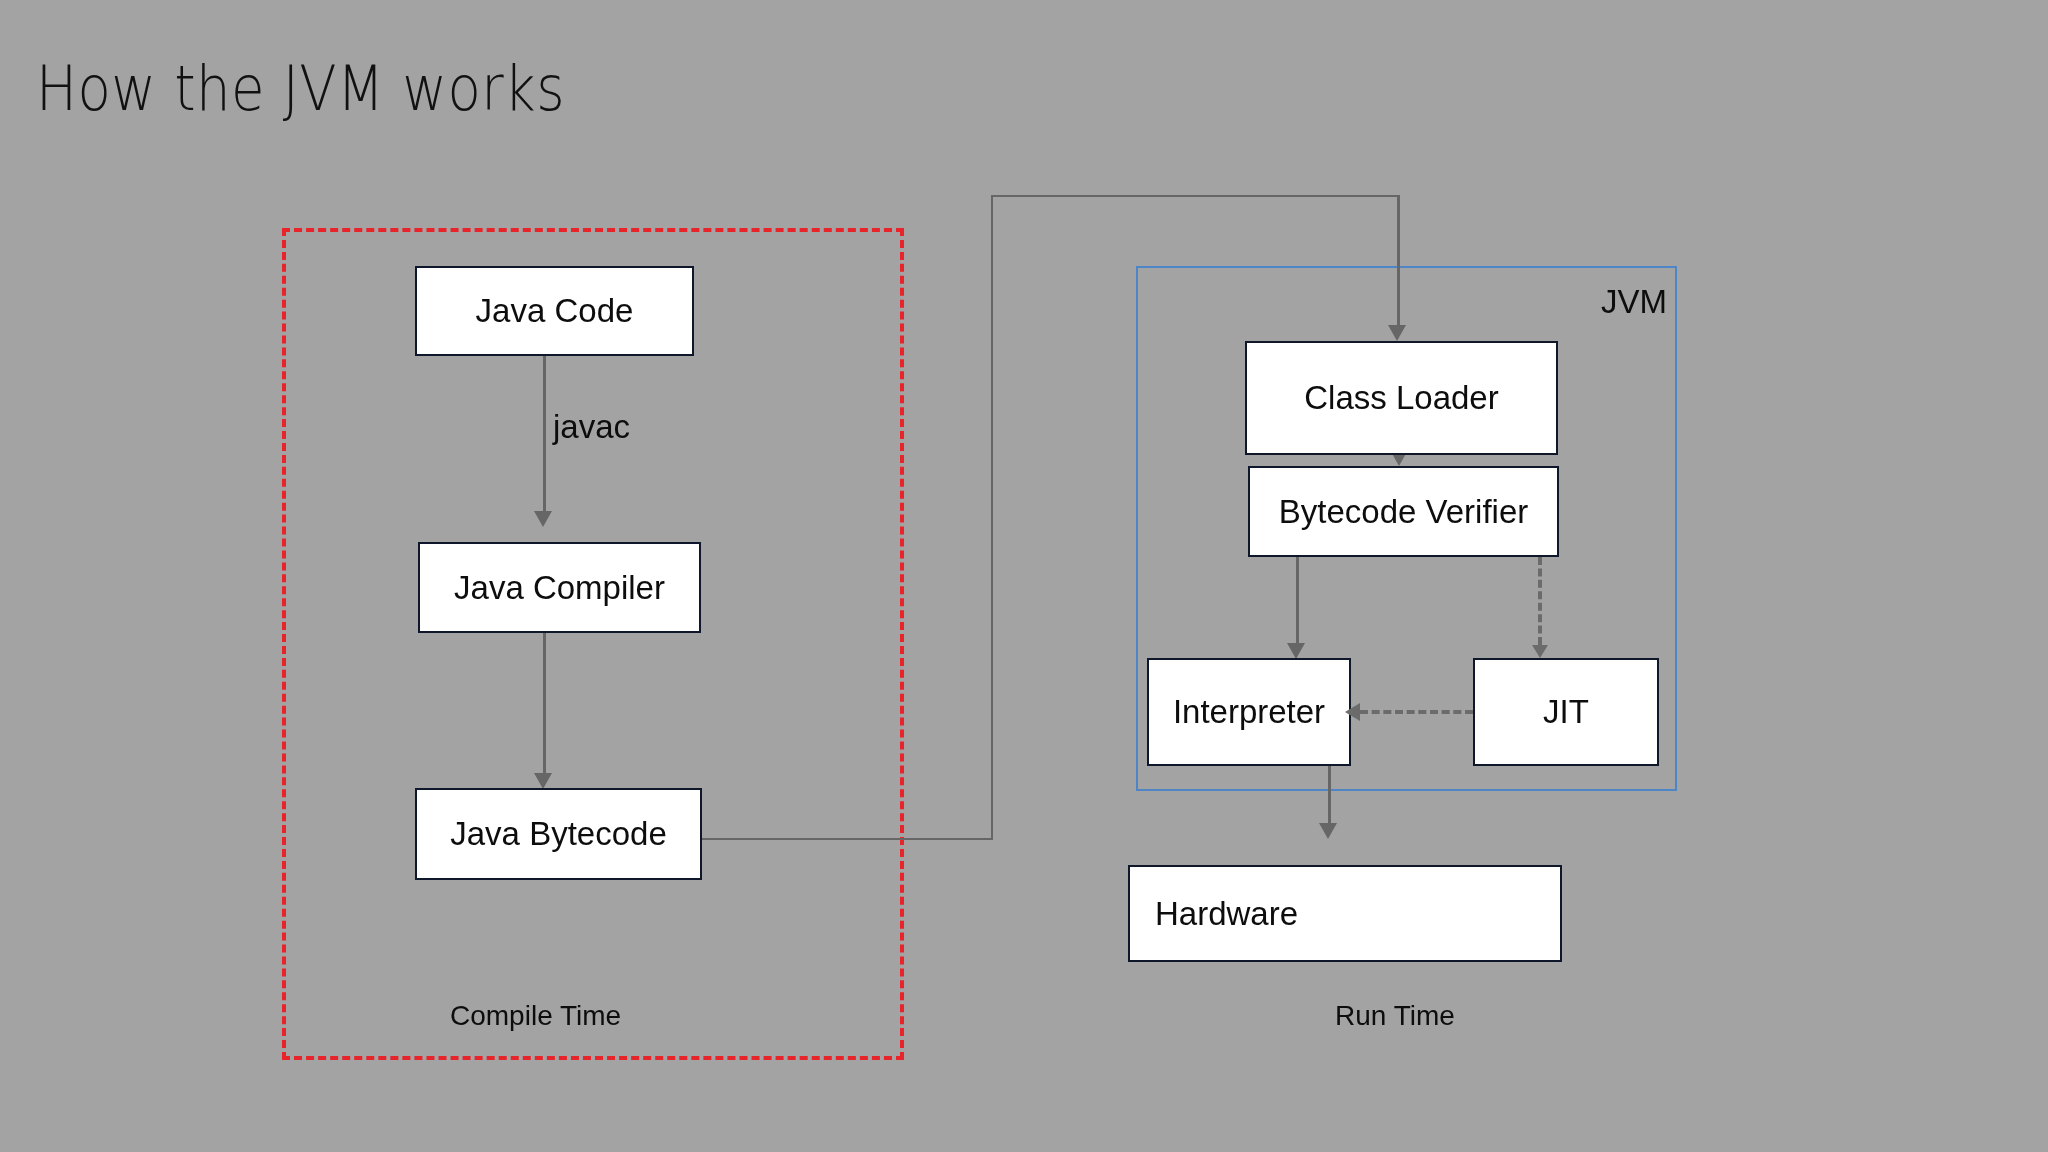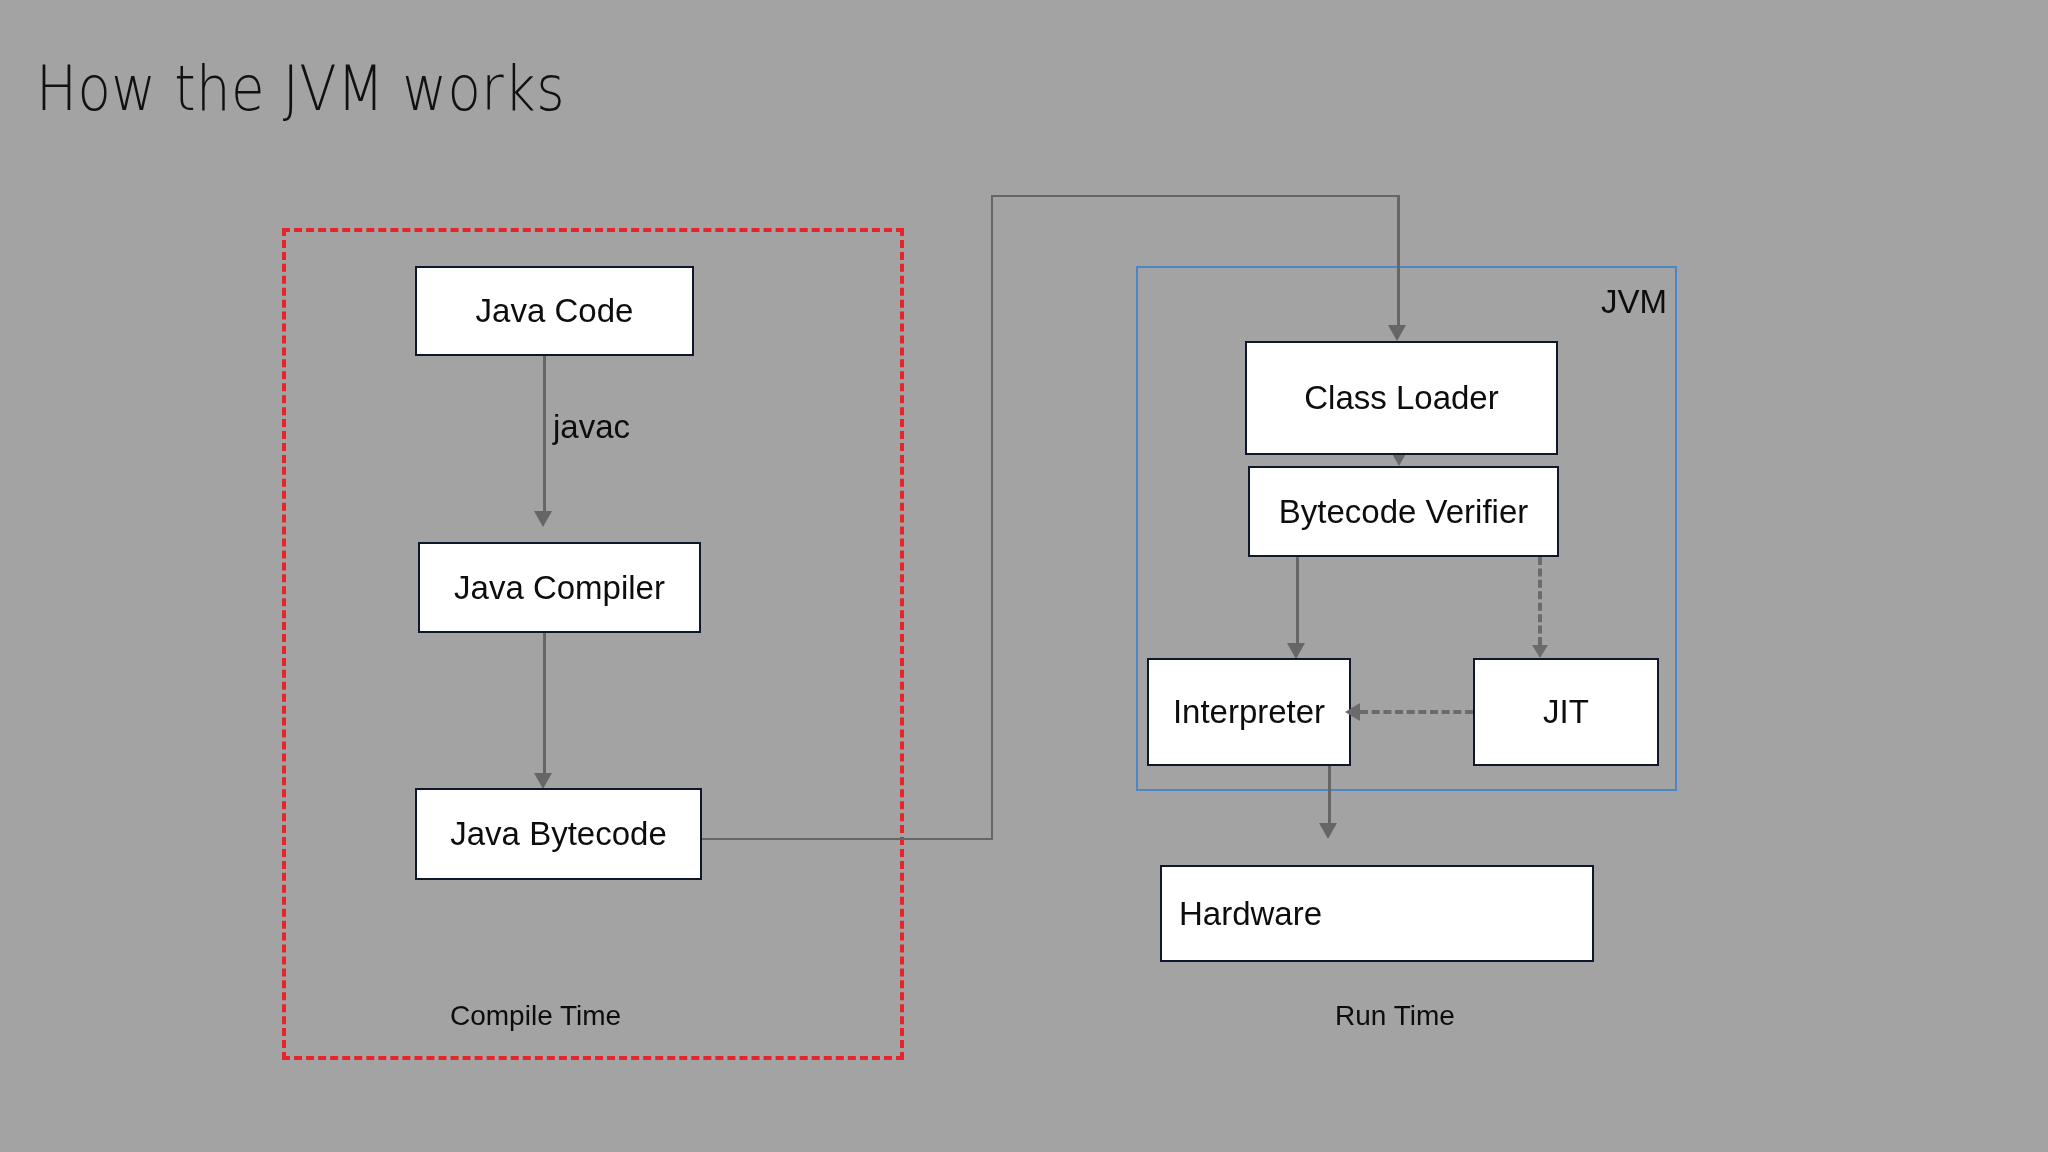--- a/index.html
+++ b/index.html
@@ -73,22 +73,22 @@
   }
 
   #node-java-code      { left: 415px;  top: 266px; width: 279px; height: 90px; }
   #node-java-compiler  { left: 418px;  top: 527px; width: 283px; height: 91px; margin-top: 15px; }
   #node-java-bytecode  { left: 415px;  top: 788px; width: 287px; height: 92px; }
   #node-class-loader   { left: 1245px; top: 341px; width: 313px; height: 114px; }
   #node-bytecode-ver   { left: 1248px; top: 466px; width: 311px; height: 91px; }
   #node-interpreter    { left: 1147px; top: 658px; width: 204px; height: 108px; }
   #node-jit            { left: 1473px; top: 658px; width: 186px; height: 108px; }
   #node-os             { left: 1245px; top: 838px; width: 319px; height: 72px; z-index: 4; }
-  #node-hardware       { left: 1160px; top: 865px; width: 434px; height: 97px;
-                         justify-content: flex-start; padding-left: 17px; z-index: 3; }
+  #node-hardware       { left: 1128px; top: 865px; width: 434px; height: 97px;
+                         justify-content: flex-start; padding-left: 25px; z-index: 3; }
 
   
   .caption {
     position: absolute;
     font-size: 28px;
     color: #0d0d0d;
     white-space: nowrap;
   }
   #caption-compile-time { left: 450px;  top: 1000px; }
   #caption-run-time     { left: 1335px; top: 1000px; }

